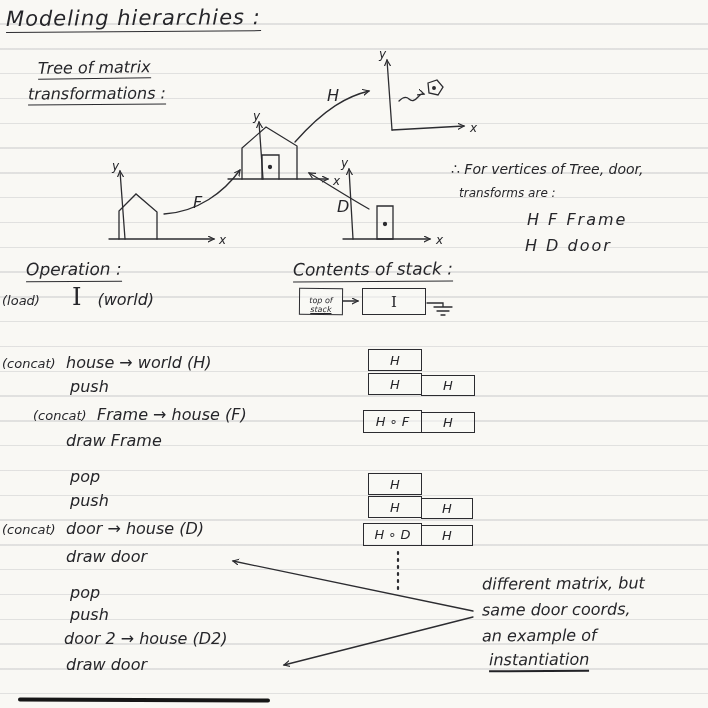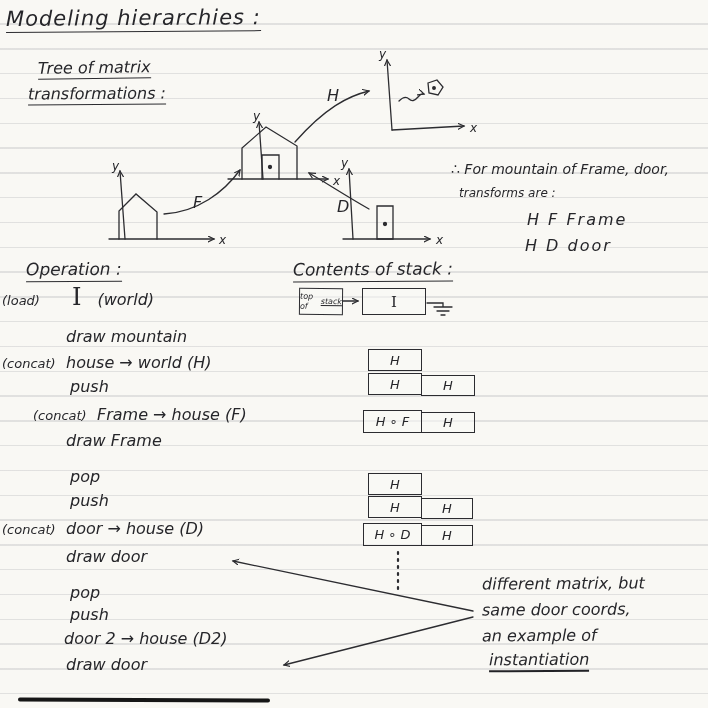--- a/index.html
+++ b/index.html
@@ -18,21 +18,21 @@
   .uu { border-bottom:2px solid #222226; padding-bottom:1px; }
   .box {
     position:absolute; border:1.4px solid #2c2c30;
     display:flex; align-items:center; justify-content:center;
     font-size:13px; background:rgba(250,249,245,0.55);
   }
   .op-prefix { display:inline-block; width:64px; font-size:13px; }
   .big-i { font-family:"DejaVu Serif", serif; font-style:normal; font-size:24px; line-height:0.9; }
   .pointer-box {
     position:absolute; border:1.3px solid #2c2c30; width:42px; height:25px;
-    display:flex; flex-direction:row; align-items:center; justify-content:center;
+    display:flex; flex-direction:column; align-items:center; justify-content:flex-end;
     font-size:8px; line-height:1.15; background:rgba(250,249,245,0.55);
   }
   .r-1 { transform:rotate(-0.8deg); }
   .r-05 { transform:rotate(-0.4deg); }
   .r05 { transform:rotate(0.5deg); }
   svg.overlay { position:absolute; left:0; top:0; pointer-events:none; }
   svg.overlay text { font-family:"DejaVu Sans", sans-serif; font-style:italic; fill:#26262a; }
 </style>
 </head>
 <body>
@@ -100,32 +100,31 @@
     <text x="436" y="244" font-size="12">x</text>
     <text x="327" y="101" font-size="16">H</text>
     <text x="193" y="208" font-size="16">F</text>
     <text x="337" y="212" font-size="16">D</text>
   </svg>
 
   <div class="t u r-05" style="left:6px; top:6px; font-size:21px; letter-spacing:1px;">Modeling hierarchies :</div>
   <div class="t u r-1" style="left:38px; top:59px; font-size:16px;">Tree of matrix</div>
   <div class="t u r-05" style="left:28px; top:85px; font-size:16px;">transformations :</div>
 
-  <div class="t" style="left:451px; top:161px; font-size:14px;">∴ For mountain of Frame, door,</div>
+  <div class="t" style="left:451px; top:161px; font-size:14px;">∴ For vertices of Tree, door,</div>
   <div class="t" style="left:459px; top:187px; font-size:12px;">transforms are :</div>
   <div class="t" style="left:527px; top:211px; font-size:16px; letter-spacing:2px;">H F Frame</div>
   <div class="t" style="left:525px; top:237px; font-size:16px; letter-spacing:2px;">H D door</div>
 
   <div class="t u r-05" style="left:26px; top:260px; font-size:17px;">Operation :</div>
   <div class="t u r-05" style="left:293px; top:260px; font-size:17px;">Contents of stack :</div>
 
   <div class="t" style="left:2px; top:287px; font-size:16px;">
     <span class="op-prefix" style="width:70px;">(load)</span><span class="big-i">I</span><span style="margin-left:16px;">(world)</span>
   </div>
-  <div class="t" style="left:66px; top:328px; font-size:16px;">draw mountain</div>
   <div class="t" style="left:2px; top:354px; font-size:16px;">
     <span class="op-prefix">(concat)</span><span>house → world  (H)</span>
   </div>
   <div class="t" style="left:70px; top:378px; font-size:16px;">push</div>
   <div class="t" style="left:2px; top:406px; font-size:16px;margin-left:31px;">
     <span class="op-prefix">(concat)</span><span>Frame → house  (F)</span>
   </div>
   <div class="t" style="left:66px; top:432px; font-size:16px;">draw Frame</div>
   <div class="t" style="left:70px; top:468px; font-size:16px;">pop</div>
   <div class="t" style="left:70px; top:492px; font-size:16px;">push</div>

